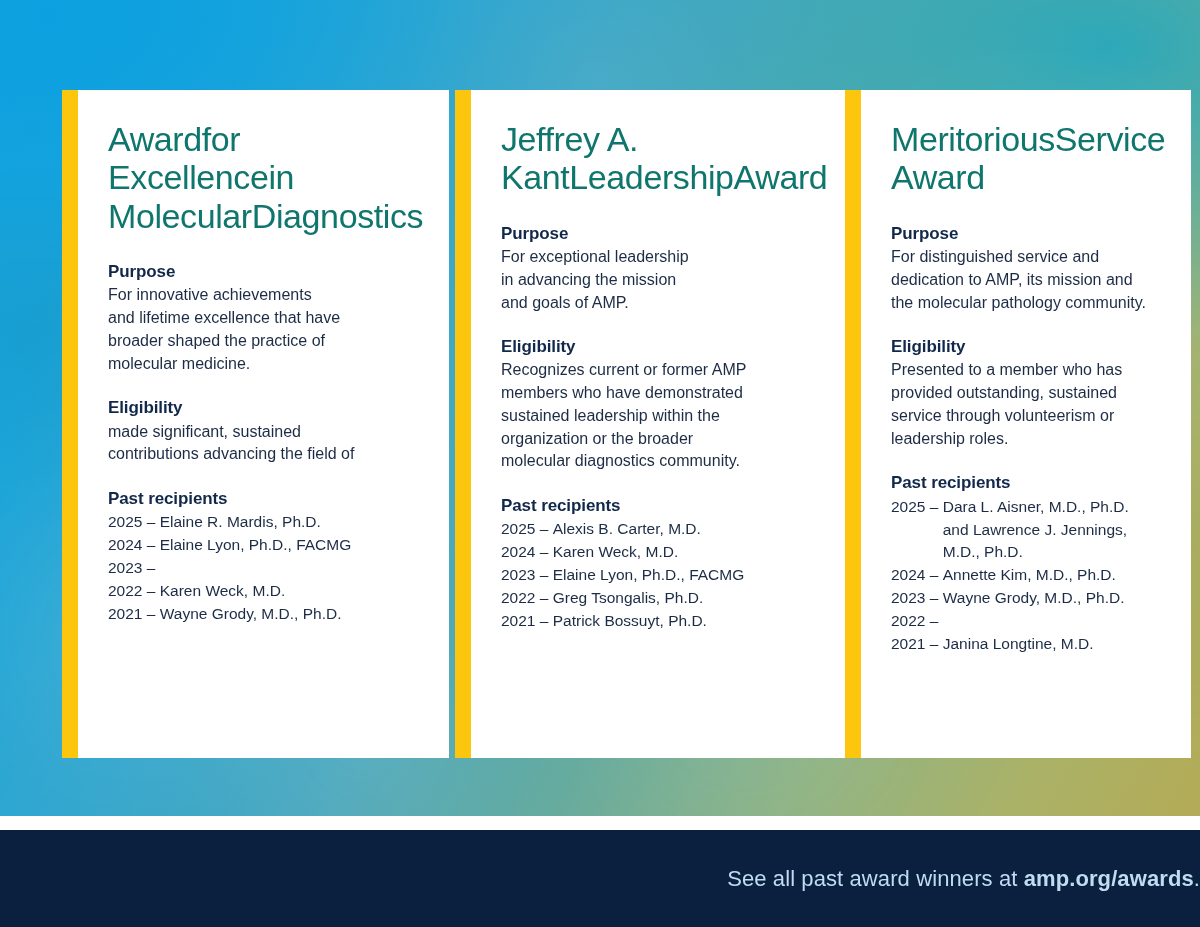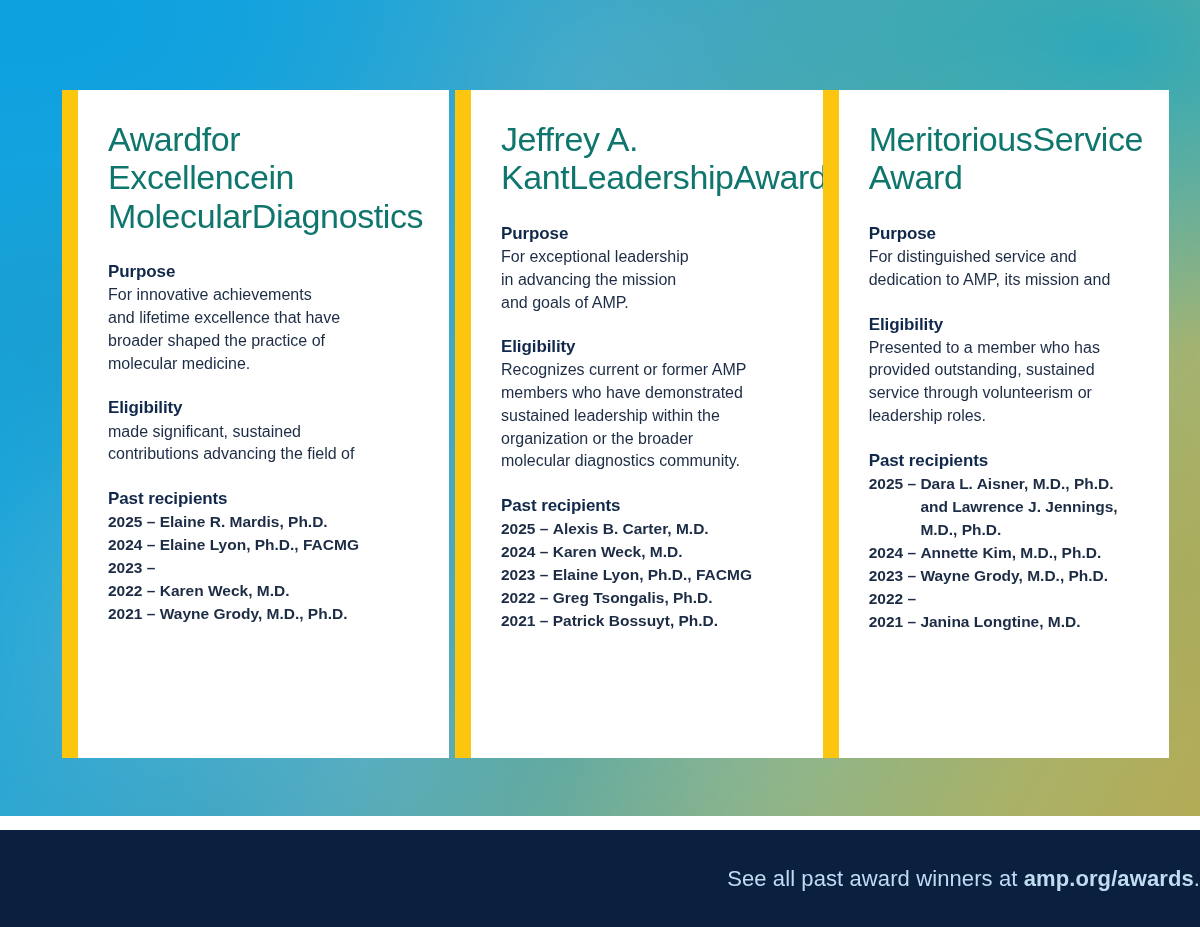--- a/index.html
+++ b/index.html
@@ -95,21 +95,21 @@
   }
   .card-body {
     flex: 1 1 auto;
     background: #ffffff;
     padding: 30px 26px 20px 30px;
     box-sizing: border-box;
   }
 
   .card-1 { left: 62px;  width: 324px; }
   .card-2 { left: 455px; width: 324px; }
-  .card-3 { left: 845px; width: 324px; justify-content: flex-end; }
+  .card-3 { left: 845px; width: 324px; }
 
   
   .card-title {
     font-size: 34px;
     line-height: 1.13;
     font-weight: normal;
     color: #0f766e;
     letter-spacing: -0.4px;
     margin: 0 0 26px 0;
   }
@@ -136,21 +136,20 @@
   .recipients {
     list-style: none;
     margin: 0;
     padding: 0;
   }
   .recipients li {
     font-size: 15.5px;
     line-height: 1.48;
     color: #1d2c45;
     display: flex;
-    font-weight: bold;
   }
   .recipients li .yr {
     flex: 0 0 auto;
     white-space: pre;
   }
   .recipients li .nm {
     flex: 1 1 auto;
   }
   .recipients li .nm .cont { display: block; }
 
@@ -304,20 +303,21 @@
     <div class="card card-3">
       <div class="card-accent"></div>
       <div class="card-body">
         <h2 class="card-title"><span class="ln">Meritorious</span><span class="ln">Service Award</span></h2>
 
         <div class="section">
           <div class="section-heading">Purpose</div>
           <p class="section-text">
               <span class="ln">For distinguished service and</span>
               <span class="ln">dedication to AMP, its mission and</span>
+              <span class="ln">the molecular pathology community.</span>
             </p>
         </div>
 
         <div class="section">
           <div class="section-heading">Eligibility</div>
           <p class="section-text">
               <span class="ln">Presented to a member who has</span>
               <span class="ln">provided outstanding, sustained</span>
               <span class="ln">service through volunteerism or</span>
               <span class="ln">leadership roles.</span>

